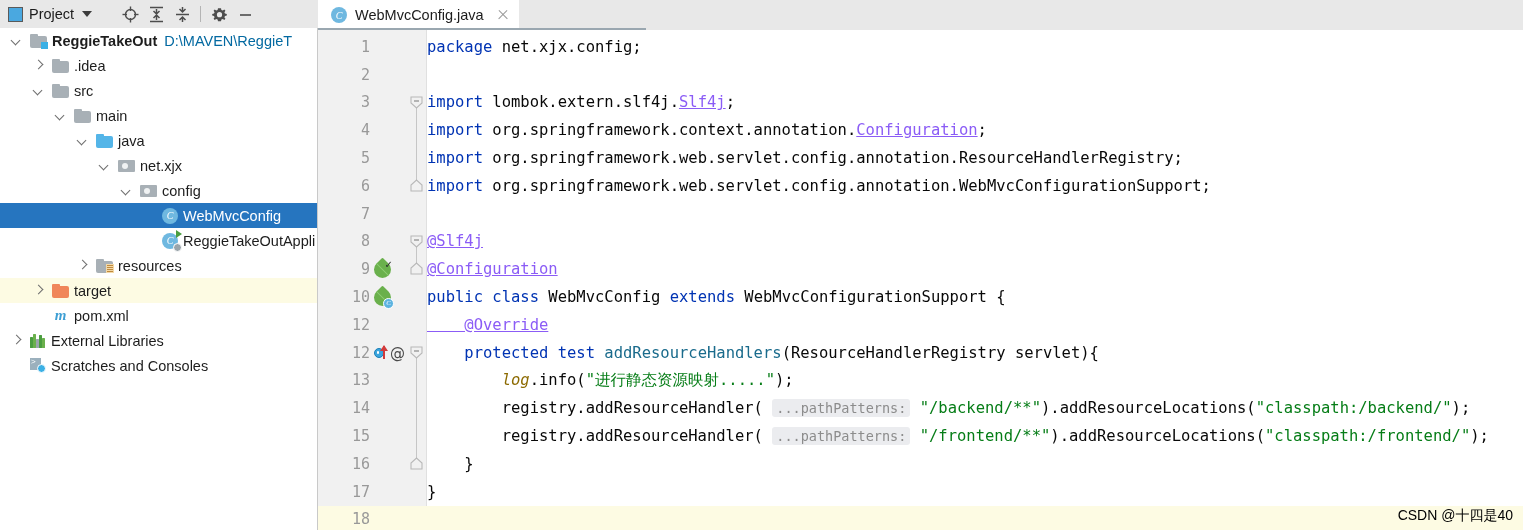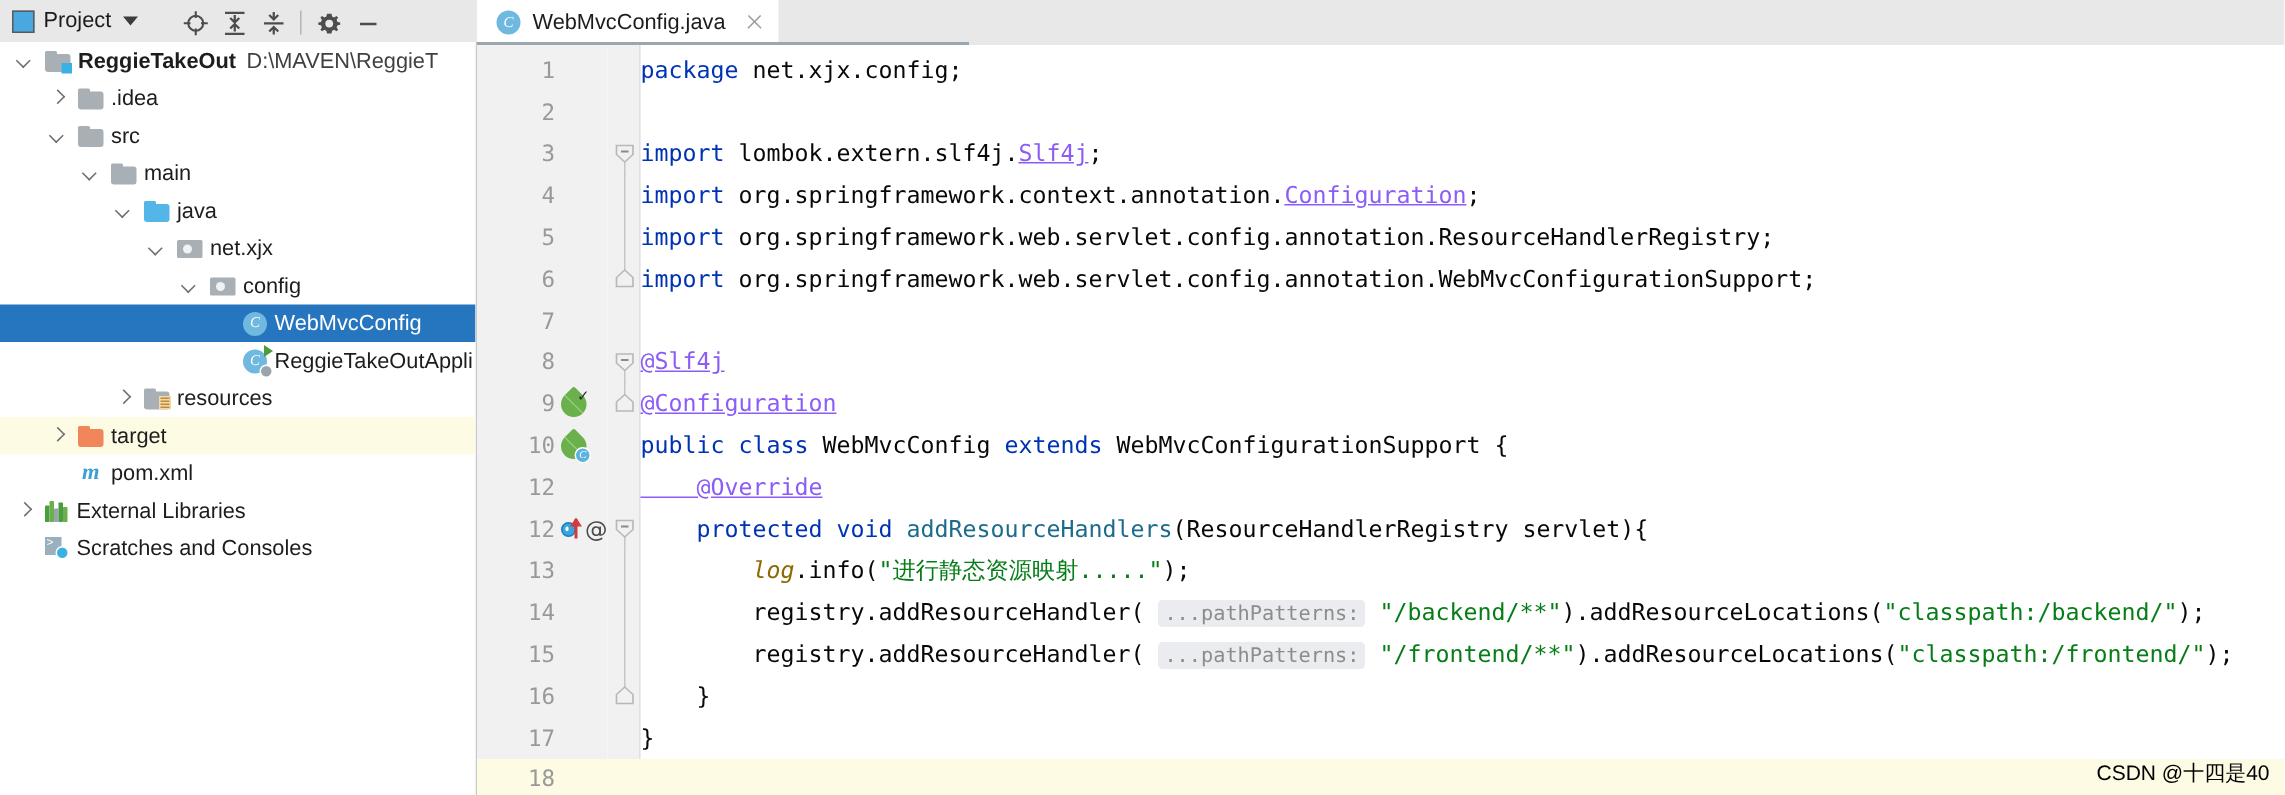--- a/index.html
+++ b/index.html
@@ -14,21 +14,21 @@
   
   #project-panel {
     position: absolute; left: 0; top: 0;
     width: 318px; height: 530px;
     background: #ffffff;
     border-right: 1px solid #c9c9c9;
   }
   #project-toolbar {
     position: absolute; left: 0; top: 0; width: 318px; height: 28px;
     background: #e8e8e8;
-    display: flex; align-items: flex-end;
+    display: flex; align-items: center;
   }
   .pt-title {
     display: flex; align-items: center; gap: 6px;
     padding-left: 8px; height: 28px;
   }
   .pt-title-label {
     font-size: 14.5px; color: #1b1b1b; font-weight: 400;
   }
   .proj-square {
     width: 15px; height: 15px; border: 1.6px solid #5a5a5a;
@@ -65,21 +65,21 @@
     transform: rotate(-45deg);
   }
   .arw.down::before {
     content: ""; position: absolute; left: 2px; top: 3px;
     width: 6px; height: 6px;
     border-right: 1.7px solid #6e6e6e; border-bottom: 1.7px solid #6e6e6e;
     transform: rotate(45deg);
   }
   .tlabel { margin-left: 5px; }
   .tlabel.bold { font-weight: bold; }
-  .tpath { margin-left: 7px; color: #404040; font-size: 14.5px; }
+  .tpath { margin-left: 7px; color: #0369a1; font-size: 14.5px; }
   .ico { flex: none; display: inline-block; position: relative; }
 
   
   .fld { width: 17px; height: 14px; position: relative; }
   .fld::before {
     content:""; position:absolute; left:0; top:2px; width:17px; height:12px;
     background: #a8b0b6; border-radius: 1px 2px 2px 2px;
   }
   .fld::after {
     content:""; position:absolute; left:0; top:0px; width:8px; height:3px;
@@ -580,21 +580,21 @@
             </span>
             <span class="fm">
               <span class="fm-line" style="top:14px;height:14px"></span>
               <span class="fm-top">
                 <svg width="13" height="13" viewBox="0 0 13 13">
                   <path d="M1 1 L12 1 L12 7 L6.5 12 L1 7 Z" fill="#f1f1f1" stroke="#b8b8b8" stroke-width="1.1"></path>
                   <line x1="4" y1="5" x2="9" y2="5" stroke="#8a8a8a" stroke-width="1.2"></line>
                 </svg>
               </span>
             </span>
-            <span class="codetext"><span>    </span><span class="kw">protected void </span><span class="fn">addResourceHandlers</span><span>(ResourceHandlerRegistry servlet){</span></span>
+            <span class="codetext"><span>    </span><span class="kw">protected test </span><span class="fn">addResourceHandlers</span><span>(ResourceHandlerRegistry servlet){</span></span>
           </div>
           <div class="lrow" style="top: 336.6px;">
             <span class="lnum">13</span>
             <span class="fm">
               <span class="fm-line" style="top:0;height:27.8px"></span>
             </span>
             <span class="codetext"><span>        </span><span class="fld-i">log</span><span>.info(</span><span class="str">"进行静态资源映射....."</span><span>);</span></span>
           </div>
           <div class="lrow" style="top: 364.4px;">
             <span class="lnum">14</span>

